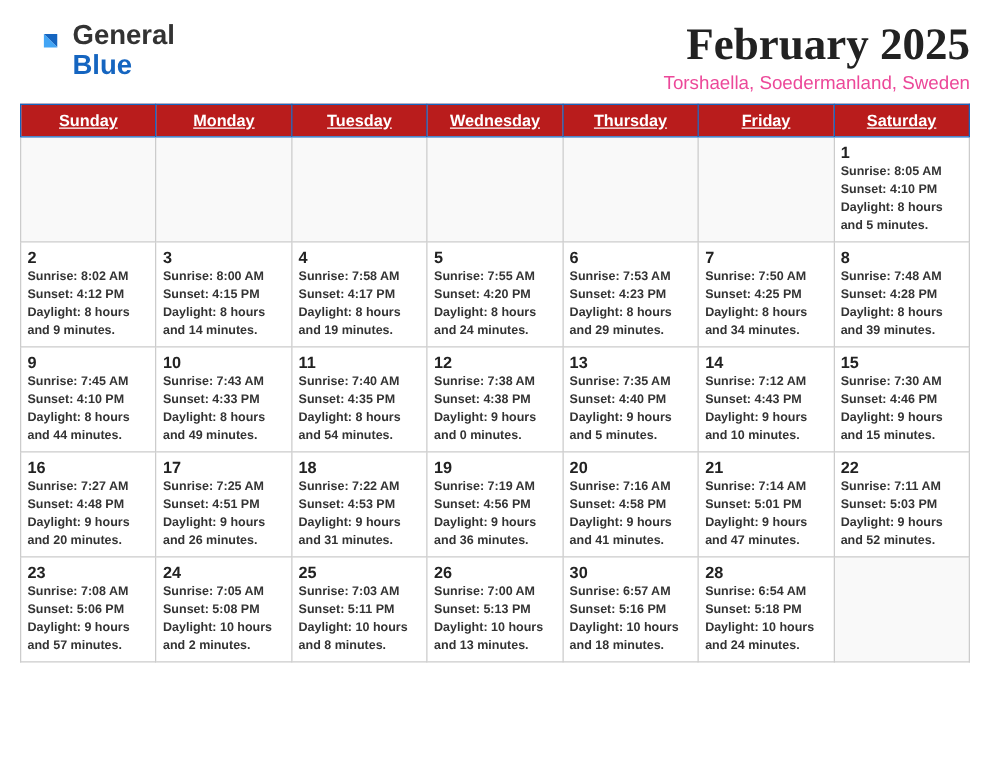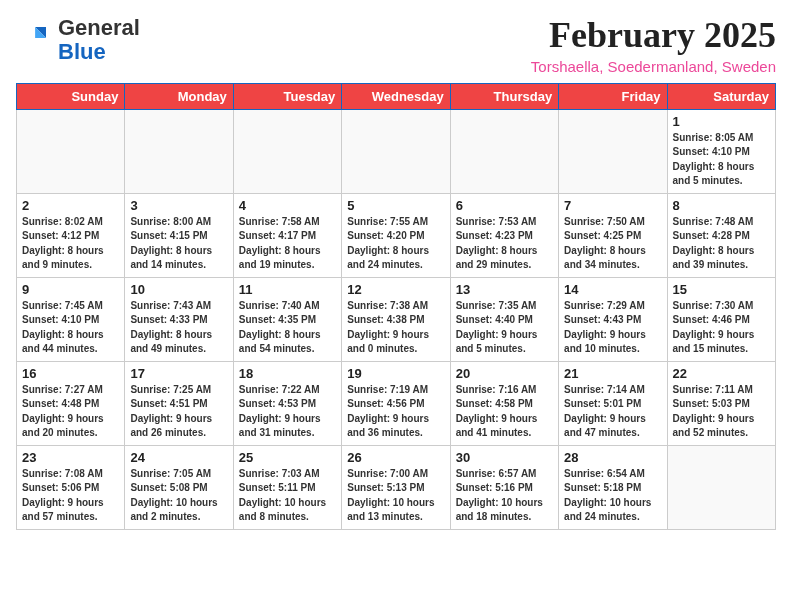--- a/index.html
+++ b/index.html
@@ -47,26 +47,27 @@
       font-size: 15px;
       color: #ec4899;
       margin-top: 2px;
     }
     .calendar {
       width: 100%;
       border-collapse: collapse;
       border: 1px solid #bbb;
     }
     .calendar th {
-      background: #ef4444;
+      background: #b91c1c;
       color: #fff;
-      text-align: right;
+      text-align: center;
       padding: 5px 6px;
       font-size: 13px;
       border: 1px solid #1565c0;
+      text-decoration: underline;
     }
     .calendar td {
       vertical-align: top;
       border: 1px solid #ccc;
       padding: 4px 5px;
       width: calc(100% / 7);
       min-height: 80px;
       font-size: 10.5px;
       color: #222;
       background: #fff;
@@ -208,21 +209,21 @@
 Daylight: 9 hours and 0 minutes.</div>
         </td>
         <td>
           <span class="day-number">13</span>
           <div class="day-info">Sunrise: 7:35 AM
 Sunset: 4:40 PM
 Daylight: 9 hours and 5 minutes.</div>
         </td>
         <td>
           <span class="day-number">14</span>
-          <div class="day-info">Sunrise: 7:29 AM
+          <div class="day-info">Sunrise: 7:12 AM
 Sunset: 4:43 PM
 Daylight: 9 hours and 10 minutes.</div>
         </td>
         <td>
           <span class="day-number">15</span>
           <div class="day-info">Sunrise: 7:30 AM
 Sunset: 4:46 PM
 Daylight: 9 hours and 15 minutes.</div>
         </td>
       </tr>

